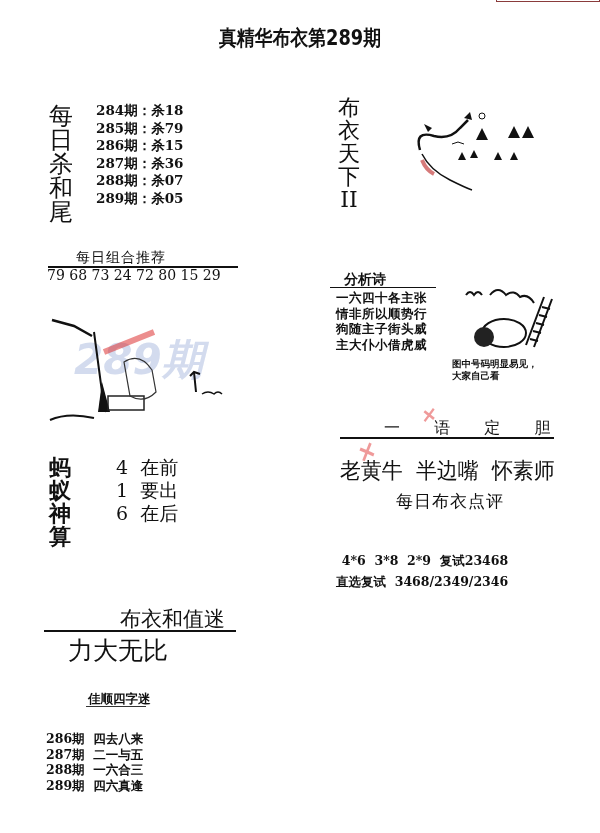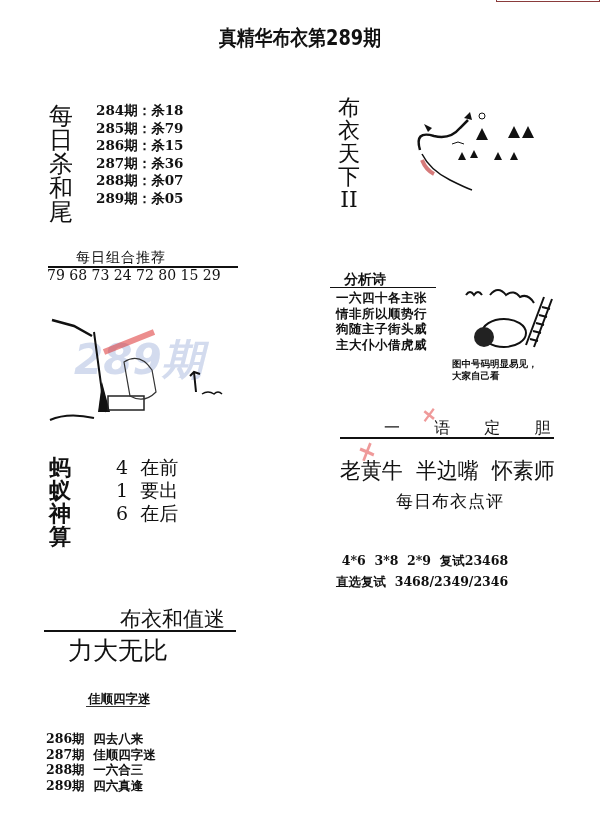--- a/index.html
+++ b/index.html
@@ -110,21 +110,21 @@
 </div>
 
 <div class="abs buyi-head">布衣和值迷</div>
 <div class="abs buyi-line"></div>
 <div class="abs buyi-sub">力大无比</div>
 
 <div class="abs four-title">佳顺四字迷</div>
 <div class="abs four-line"></div>
 <div class="abs four-list">
   <div>286期  四去八来</div>
-  <div>287期  佳顺四字迷</div>
+  <div>287期  二一与五</div>
   <div>288期  一六合三</div>
   <div>289期  四六真逢</div>
 </div>
 
 <div class="abs vert tianxia">
   <span>布</span>
   <span>衣</span>
   <span>天</span>
   <span>下</span>
   <span>II</span>

